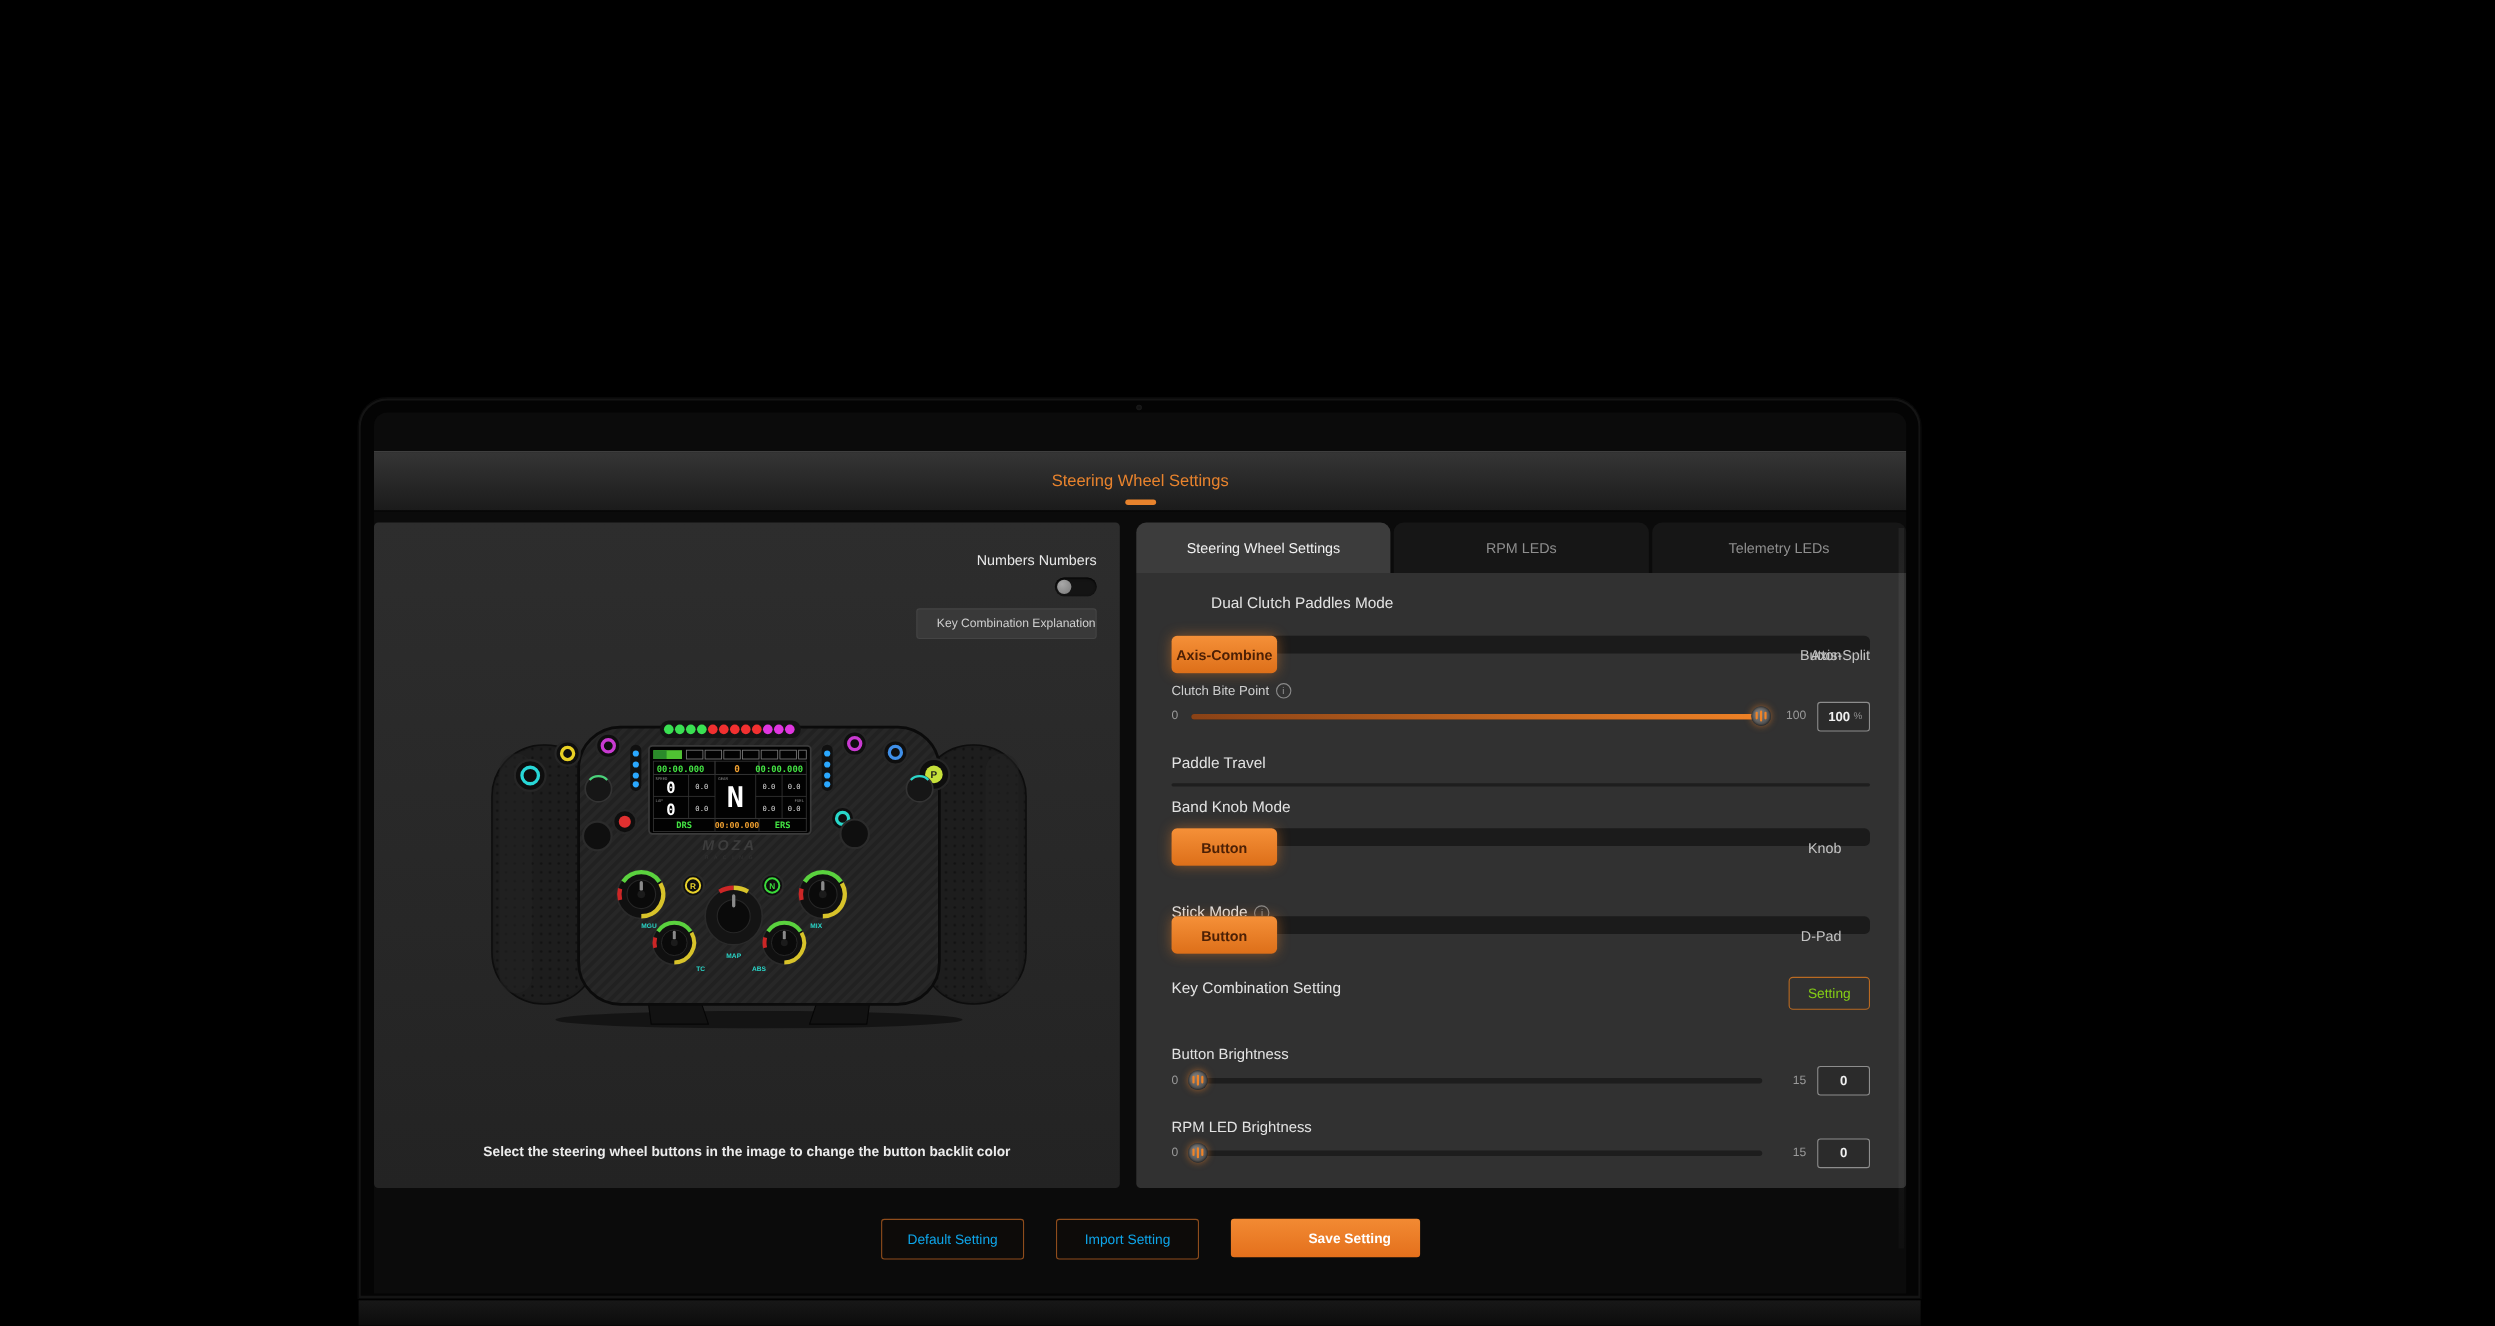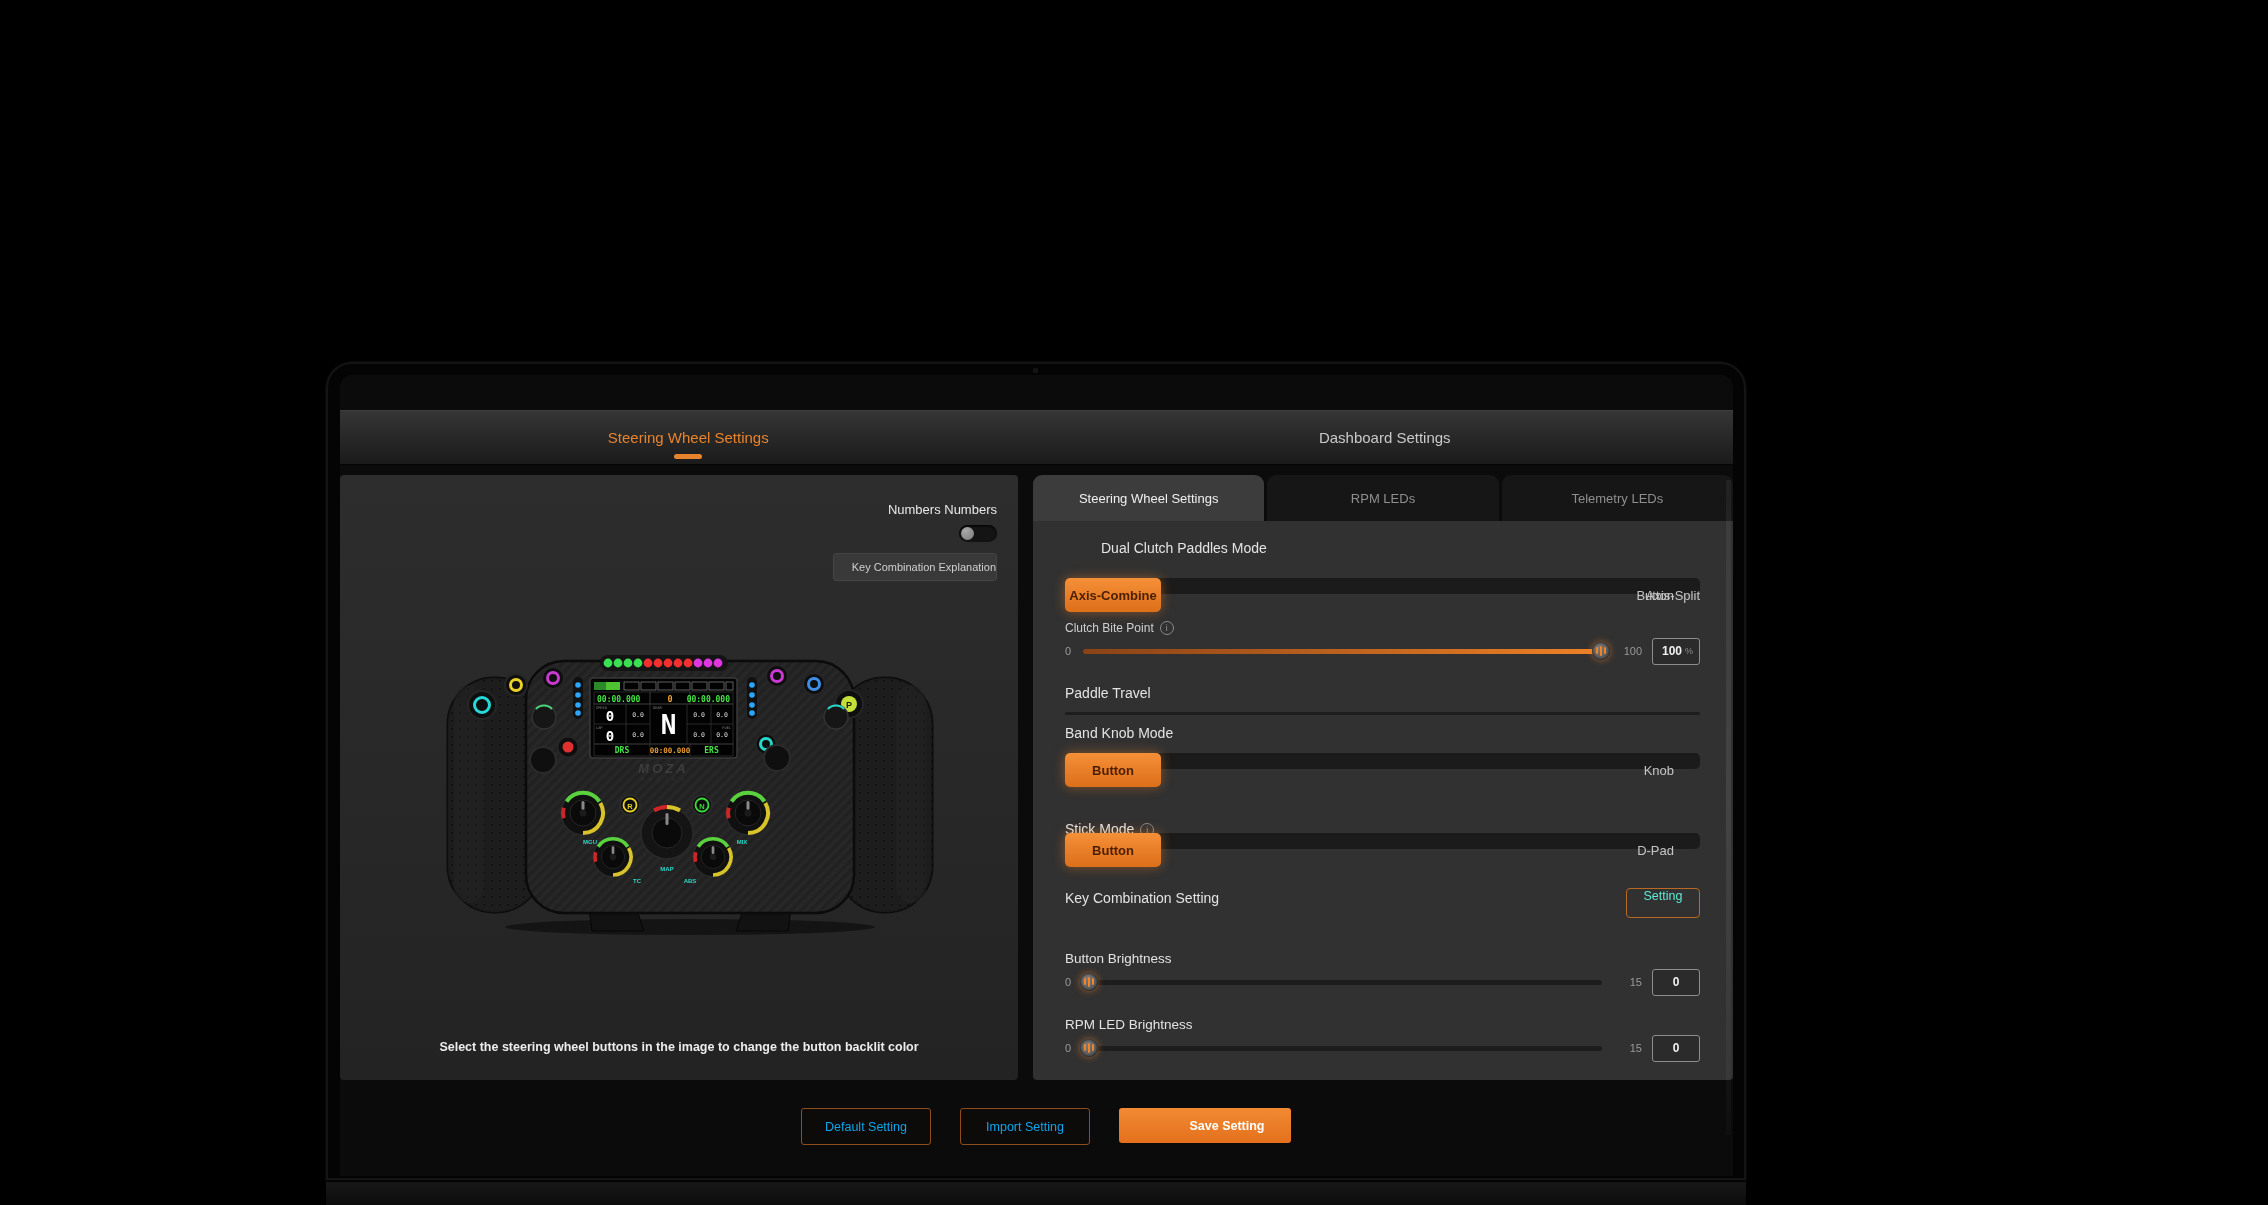--- a/index.html
+++ b/index.html
@@ -85,21 +85,21 @@
   .s-handle i{width:2px;height:7px;background:#f08428;border-radius:1px;}
   .s-handle i:nth-child(2){height:10px;}
   .s-max{width:28px;text-align:right;font-size:11px;color:#9a9a9a;margin-right:10px;}
   .s-box{width:46px;height:25px;border:1px solid #8d8d8d;border-radius:3px;background:#2b2b2b;
          display:flex;align-items:center;justify-content:center;}
   .s-box input{width:26px;background:transparent;border:none;outline:none;color:#f0f0f0;
          font-size:12px;font-weight:700;text-align:center;font-family:"Liberation Sans",sans-serif;padding:0;}
   .s-unit{font-size:9px;color:#8f8f8f;}
 
   .setting-btn{position:absolute;right:33px;width:72px;height:28px;border:1px solid #b96a22;
-         border-radius:4px;color:#5eead4;font-size:12.5px;display:flex;align-items:flex-start;
+         border-radius:4px;color:#84cc16;font-size:12.5px;display:flex;align-items:center;
          justify-content:center;background:transparent;}
 
   
   .footer-btn{position:absolute;top:733px;width:128px;height:35px;border-radius:3px;
          display:flex;align-items:center;justify-content:center;font-size:12.5px;}
   .footer-btn.outline{border:1px solid #8f4d1c;color:#0ea5e9;background:rgba(20,10,4,.25);}
   .footer-btn.filled{background:linear-gradient(180deg,#f28a33,#e4701c);color:#fff;font-weight:700;}
 
   .mono{font-family:"DejaVu Sans Mono",monospace;}
 </style>
@@ -110,23 +110,20 @@
   <div class="camera-dot"></div>
 </div>
 <div class="hinge"></div>
 
 <div class="screen">
 
   <div class="tabbar">
     <div class="top-tab active">
       <span>Steering Wheel Settings</span>
       <span class="tab-underline"></span>
-    </div>
-    <div class="top-tab">
-      <span>Dashboard Settings</span>
     </div>
   </div>
 
   <div class="left-panel">
     <div class="bn-label">Numbers Numbers</div>
     <div class="toggle">
       <div class="knob"></div>
     </div>
     <div class="kce-btn">
       <span>Key Combination Explanation</span>

